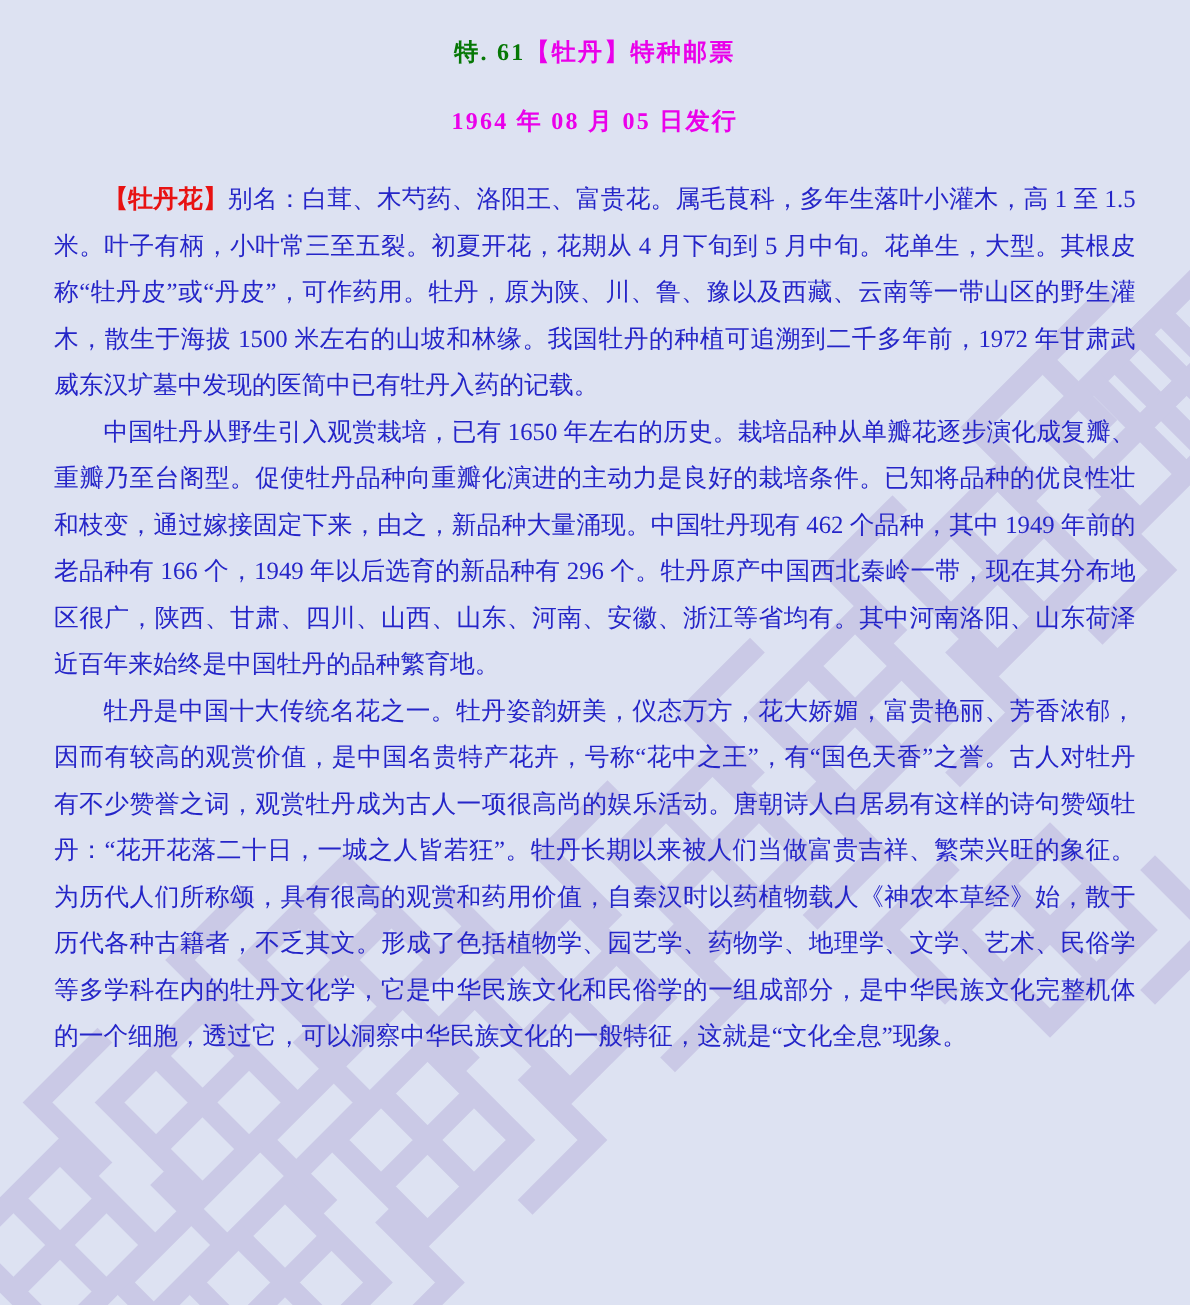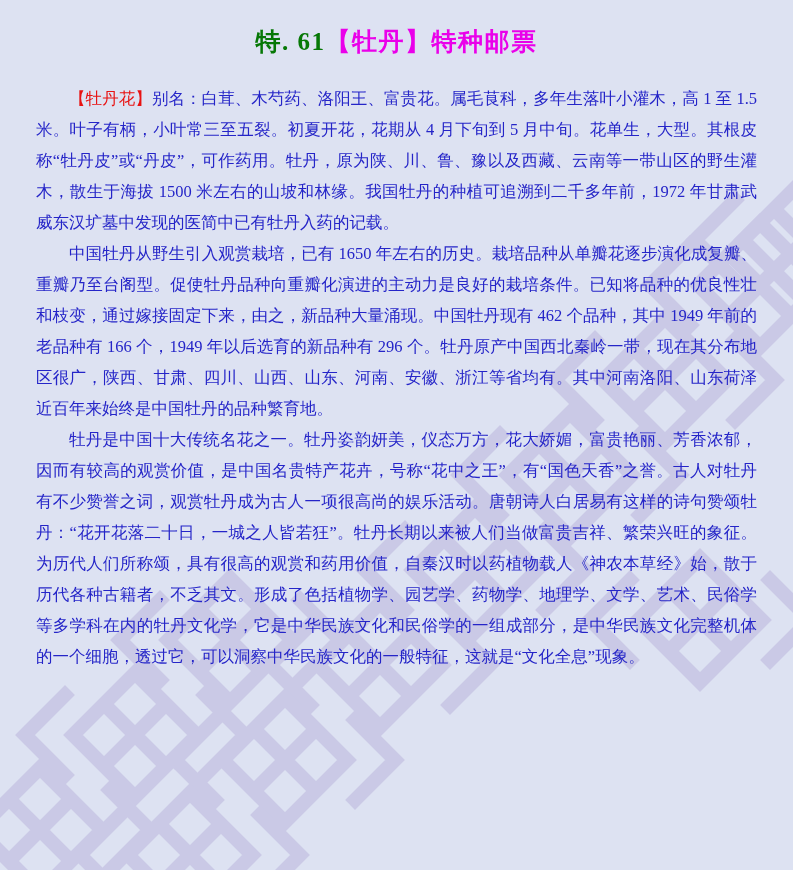--- a/index.html
+++ b/index.html
@@ -29,21 +29,21 @@
   }
   .content {
     position: relative;
     z-index: 1;
   }
   header {
     padding-top: 25px;
     text-align: center;
   }
   .title-line {
-    font-size: 25px;
+    font-size: 16px;
     font-weight: bold;
     letter-spacing: 1.5px;
     margin: 0 0 25px 0;
     color: #ea00ea;
   }
   .catalog-no {
     color: #067806;
   }
   .article {
     margin: 4px 36px 0 36px;
@@ -52,21 +52,21 @@
     line-height: 31px;
     text-align: justify;
     word-break: break-all;
   }
   .article p {
     margin: 0;
     text-indent: 2em;
   }
   .lead {
     color: #e81212;
-    font-weight: normal;
+    font-weight: bold;
   }
 </style>
 </head>
 <body>
 
 <div class="page">
 
   <svg class="watermark" viewBox="0 0 793 870" xmlns="http://www.w3.org/2000/svg" aria-hidden="true">
     <defs>
       <g id="wm-motif" stroke="#c7c5e4" stroke-width="14" fill="none" stroke-linecap="square">
@@ -89,20 +89,21 @@
       <use href="#wm-motif" transform="translate(135,735)"></use>
       <use href="#wm-motif" transform="translate(40,830)"></use>
       <use href="#wm-motif" transform="translate(700,620)"></use>
     </g>
   </svg>
 
   <div class="content">
 
     <header>
       <h1 class="title-line"><span class="catalog-no">特. 61</span><span>【牡丹】特种邮票</span></h1>
+      <h2 class="title-line">1964 年 08 月 05 日发行</h2>
     </header>
 
     <main class="article">
       <p><span class="lead">【牡丹花】</span><span>别名：白茸、木芍药、洛阳王、富贵花。属毛茛科，多年生落叶小灌木，高 1 至 1.5 米。叶子有柄，小叶常三至五裂。初夏开花，花期从 4 月下旬到 5 月中旬。花单生，大型。其根皮称“牡丹皮”或“丹皮”，可作药用。牡丹，原为陕、川、鲁、豫以及西藏、云南等一带山区的野生灌木，散生于海拔 1500 米左右的山坡和林缘。我国牡丹的种植可追溯到二千多年前，1972 年甘肃武威东汉圹墓中发现的医简中已有牡丹入药的记载。</span></p>
       <p><span>中国牡丹从野生引入观赏栽培，已有 1650 年左右的历史。栽培品种从单瓣花逐步演化成复瓣、重瓣乃至台阁型。促使牡丹品种向重瓣化演进的主动力是良好的栽培条件。已知将品种的优良性壮和枝变，通过嫁接固定下来，由之，新品种大量涌现。中国牡丹现有 462 个品种，其中 1949 年前的老品种有 166 个，1949 年以后选育的新品种有 296 个。牡丹原产中国西北秦岭一带，现在其分布地区很广，陕西、甘肃、四川、山西、山东、河南、安徽、浙江等省均有。其中河南洛阳、山东荷泽近百年来始终是中国牡丹的品种繁育地。</span></p>
       <p><span>牡丹是中国十大传统名花之一。牡丹姿韵妍美，仪态万方，花大娇媚，富贵艳丽、芳香浓郁，因而有较高的观赏价值，是中国名贵特产花卉，号称“花中之王”，有“国色天香”之誉。古人对牡丹有不少赞誉之词，观赏牡丹成为古人一项很高尚的娱乐活动。唐朝诗人白居易有这样的诗句赞颂牡丹：“花开花落二十日，一城之人皆若狂”。牡丹长期以来被人们当做富贵吉祥、繁荣兴旺的象征。为历代人们所称颂，具有很高的观赏和药用价值，自秦汉时以药植物载人《神农本草经》始，散于历代各种古籍者，不乏其文。形成了色括植物学、园艺学、药物学、地理学、文学、艺术、民俗学等多学科在内的牡丹文化学，它是中华民族文化和民俗学的一组成部分，是中华民族文化完整机体的一个细胞，透过它，可以洞察中华民族文化的一般特征，这就是“文化全息”现象。</span></p>
     </main>
 
   </div>
 </div>

